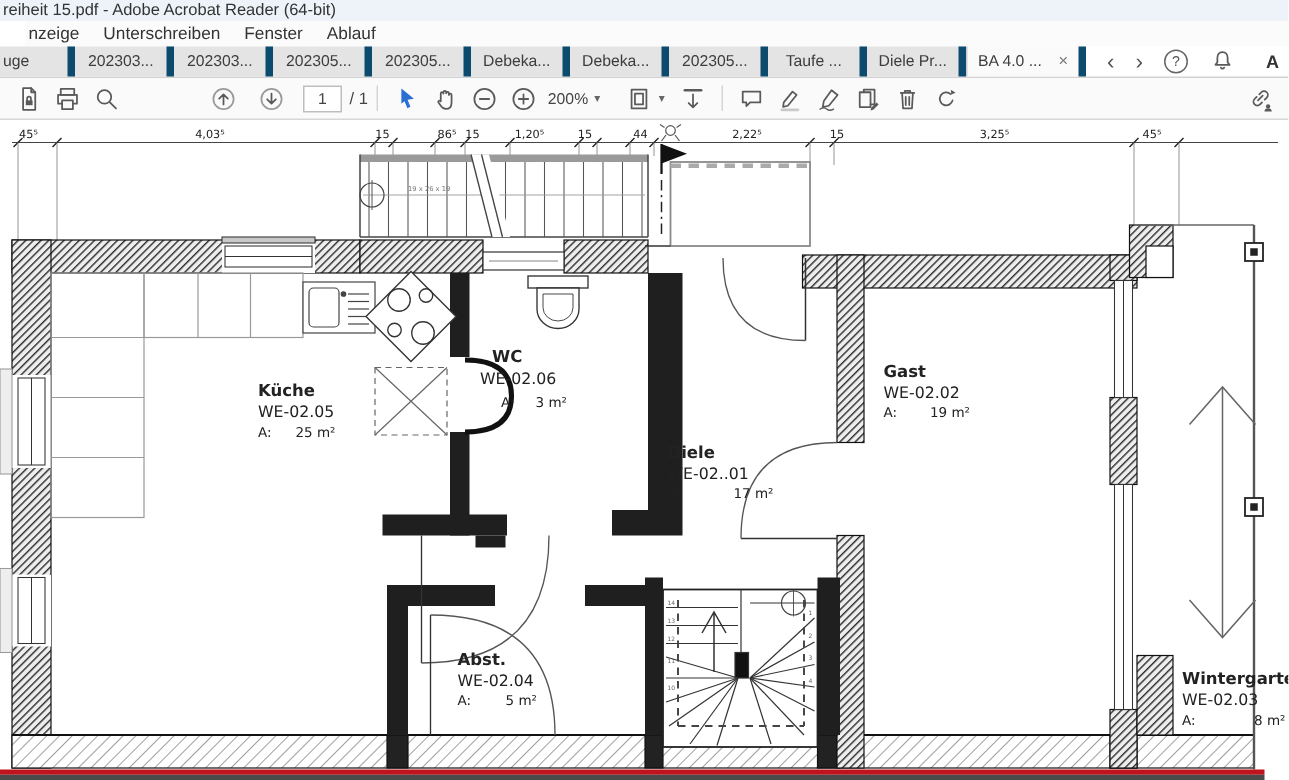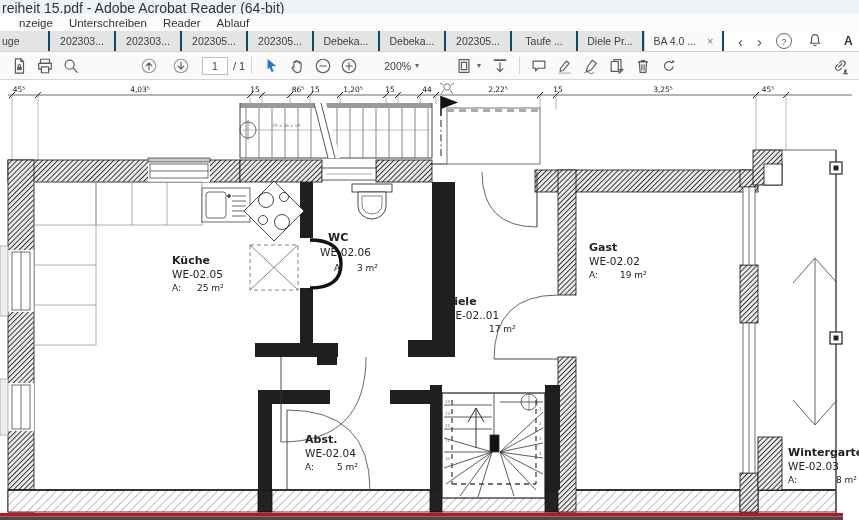--- a/index.html
+++ b/index.html
@@ -1,63 +1,63 @@
 <!DOCTYPE html>
 <html><head>
 <meta charset="utf-8">
 <style>
   html,body{margin:0;padding:0;background:#fff;}
   body{width:859px;height:520px;overflow:hidden;font-family:"Liberation Sans",sans-serif;position:relative;}
-  .titlebar{position:absolute;left:0;top:0;width:859px;height:14px;background:#edf3f8;font-size:14px;color:#333;
-    display:flex;align-items:flex-start;padding-left:2px;box-sizing:border-box;}
+  .titlebar{position:absolute;left:0;top:0;width:859px;height:14px;background:#edf3f8;font-size:11px;color:#333;
+    display:flex;align-items:center;padding-left:2px;box-sizing:border-box;}
   .menubar{position:absolute;left:0;top:14px;width:859px;height:17px;background:#fbfbfb;display:flex;align-items:center;
     font-size:11.5px;color:#333;margin-left:17px;}
   .menubar .mi{padding:0 8px;cursor:default;}
   .menubar .mi:first-child{padding-left:2px;}
   .tabbar{position:absolute;left:0;top:31px;width:859px;height:21px;background:#fff;display:flex;align-items:stretch;
     border-bottom:1px solid #d2d2d2;box-sizing:border-box;}
-  .tab{background:#e4e4e4;border-right:2px solid #0c4a6e;font-size:10.5px;color:#3d3d3d;display:flex;align-items:center;
+  .tab{background:#e4e4e4;border-right:5px solid #0c4a6e;font-size:10.5px;color:#3d3d3d;display:flex;align-items:center;
     justify-content:center;width:66px;box-sizing:border-box;white-space:nowrap;overflow:hidden;}
   .tab.first{width:50px;justify-content:flex-start;padding-left:2px;border-left:none;}
   .tab.active{background:#fafafa;border-left:1px solid #cbcbcb;width:80px;gap:11px;}
   .tab .x{color:#777;font-size:11px;}
   .tabctrl{display:flex;align-items:center;gap:14px;padding-left:14px;color:#555;}
   .chev{font-size:15px;line-height:1;color:#555;}
   .help{width:14px;height:14px;border:1.2px solid #666;border-radius:50%;font-size:9.5px;display:flex;align-items:center;
     justify-content:center;color:#555;}
   .acct{font-size:12px;font-weight:bold;color:#333;margin-left:6px;}
   .toolbar{position:absolute;left:0;top:52px;width:859px;height:28px;background:#fafafa;border-bottom:1px solid #d6d6d6;
     display:flex;align-items:center;box-sizing:border-box;font-size:11px;color:#444;}
   .tbtn{width:26px;height:24px;display:flex;align-items:center;justify-content:center;flex:none;}
   .tbtn svg{width:18px;height:18px;stroke:#5a5a5a;stroke-width:1.3;fill:none;stroke-linecap:round;stroke-linejoin:round;}
   .tdiv{width:1px;height:17px;background:#d5d5d5;margin:0 6px;flex:none;}
   .pagebox{width:24px;height:16px;border:1px solid #bdbdbd;background:#fff;font-size:10.5px;display:flex;align-items:center;
     justify-content:center;margin:0 5px 0 8px;}
-  .zoombox{display:flex;align-items:center;gap:4px;margin:0 22px;font-size:10.5px;color:#444;}
+  .zoombox{display:flex;align-items:center;gap:4px;margin:0 3px;font-size:10.5px;color:#444;}
   .caret{font-size:8px;color:#666;}
   .doc{position:absolute;left:0;top:80px;width:740px;height:440px;background:#fff;}
   svg text{font-family:"DejaVu Sans","Liberation Sans",sans-serif;fill:#222;}
   text.dim{font-size:7.5px;}
   text.rn{font-size:11px;font-weight:bold;}
   text.rc{font-size:10.5px;}
   text.ra{font-size:9px;}
   text.tn{font-size:4.5px;fill:#777;}
   text.sn{font-size:4px;fill:#666;}
 </style>
 </head>
 <body>
 
 <div class="titlebar">
   <span>reiheit 15.pdf - Adobe Acrobat Reader (64-bit)</span>
 </div>
 
 <div class="menubar">
   <span class="mi">nzeige</span>
   <span class="mi">Unterschreiben</span>
-  <span class="mi">Reader</span>
+  <span class="mi">Fenster</span>
   <span class="mi">Ablauf</span>
 </div>
 
 <div class="tabbar">
   <div class="tab first">
       <span>uge</span>
     </div>
   <div class="tab">
       <span>202303...</span>
     </div>

